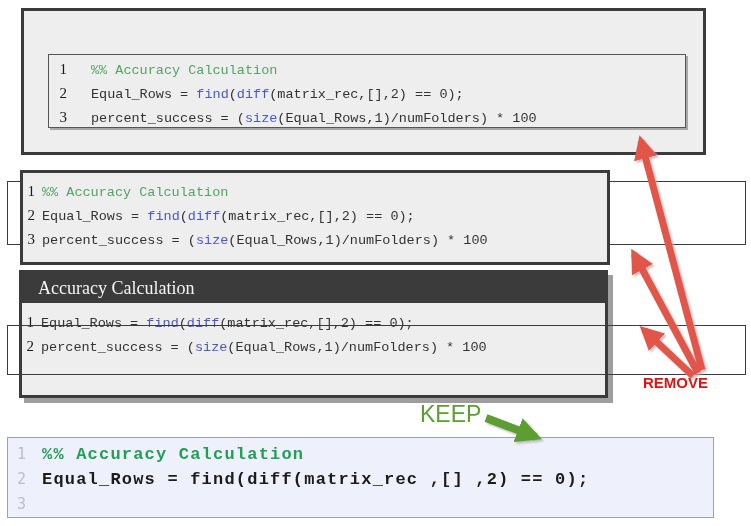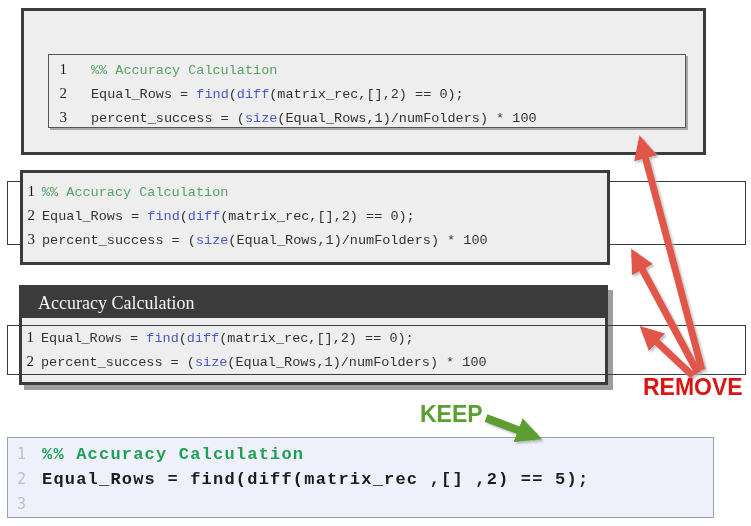--- a/index.html
+++ b/index.html
@@ -23,41 +23,41 @@
   .b1-inner .code-row{line-height:22px;}
   .b1-inner .lnum{width:14px;margin-right:24px;}
 
   
   .b2-thin{left:7px;top:181px;width:739px;height:64px;z-index:1;}
   .b2{left:20px;top:170px;width:590px;height:95px;z-index:2;padding:7px 0 0 2px;}
   .b2 .code-row, .b3 .code-row{line-height:22px;}
   .b2 .lnum, .b3 .lnum{width:10px;margin-right:7px;}
 
   
-  .b3{left:19px;top:285px;width:589px;height:100px;z-index:2;box-shadow:5px 5px 0 #9e9e9e;}
+  .b3{left:19px;top:270px;width:589px;height:128px;z-index:2;box-shadow:5px 5px 0 #9e9e9e;}
   .b3-title{height:30px;line-height:30px;background:var(--frame);color:#f4f4f4;
             font-family:"Liberation Serif",serif;font-size:18px;padding-left:16px;}
   .b3-code{padding:8px 0 0 2px;}
   .b3-thin{left:7px;top:325px;width:739px;height:50px;z-index:6;}
 
   
   .b4{position:absolute;left:7px;top:437px;width:707px;height:81px;z-index:2;box-sizing:border-box;
       background:var(--bottom-bg);border:1px solid #9aa0b0;padding:4px 0 0 6px;}
   .b4 .code-row{line-height:25px;}
   .b4 .lnum{width:12px;margin-right:16px;font-family:"DejaVu Sans Mono",monospace;
             font-size:15px;color:var(--bottom-num);}
   .b4 .code{font-size:17px;font-weight:bold;letter-spacing:1.2px;color:#1c1c1c;}
   .b4 .cmt{color:var(--bottom-comment);}
 
   
   .remove-label{position:absolute;left:643px;top:374px;z-index:25;
-                font-family:"Liberation Sans",sans-serif;font-weight:bold;font-size:23px;
+                font-family:"Liberation Sans",sans-serif;font-weight:bold;font-size:15px;
                 color:var(--remove-red);}
   .keep-label{position:absolute;left:420px;top:401px;z-index:25;
-              font-family:"Liberation Sans",sans-serif;font-weight:bold;font-size:23px;
+              font-family:"Liberation Sans",sans-serif;font-weight:normal;font-size:23px;
               color:var(--keep-green);}
   #arrow-overlay{position:absolute;left:0;top:0;z-index:20;pointer-events:none;}
 </style>
 </head>
 <body>
 
 <div id="canvas">
 
   <div class="frame b1">
     <div class="b1-inner">
@@ -107,21 +107,21 @@
   </div>
   <div class="thinbox b3-thin"></div>
 
   <div class="b4">
     <div class="code-row">
         <span class="lnum">1</span>
         <span class="code"><span class="cmt">%% Accuracy Calculation</span></span>
       </div>
     <div class="code-row">
         <span class="lnum">2</span>
-        <span class="code">Equal_Rows = find(diff(matrix_rec ,[] ,2) == 5);</span>
+        <span class="code">Equal_Rows = find(diff(matrix_rec ,[] ,2) == 0);</span>
       </div>
     <div class="code-row">
         <span class="lnum">3</span>
       </div>
   </div>
 
   <div class="remove-label">REMOVE</div>
   <div class="keep-label">KEEP</div>
 
   <svg id="arrow-overlay" width="751" height="526" viewBox="0 0 751 526">

